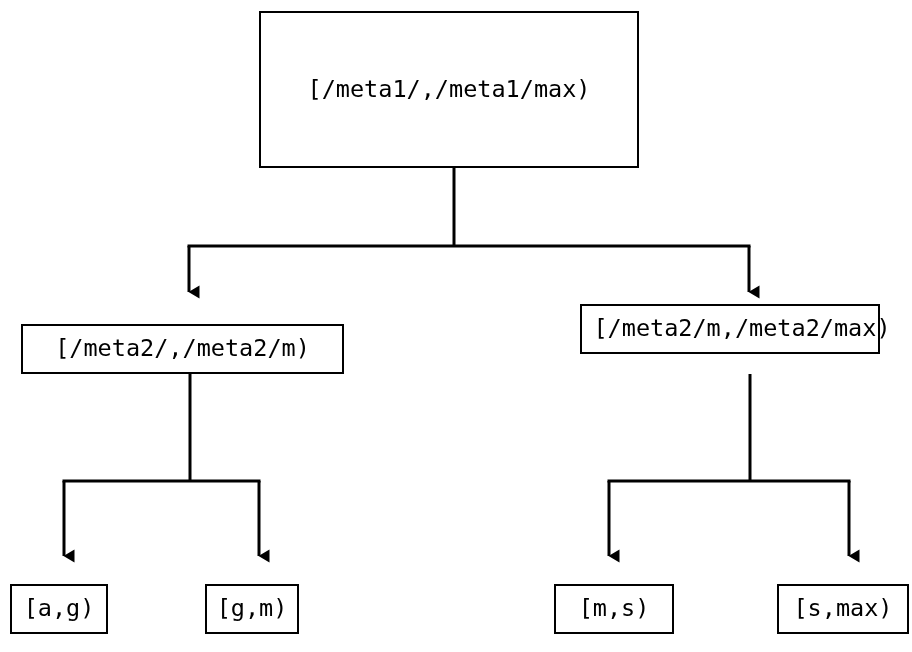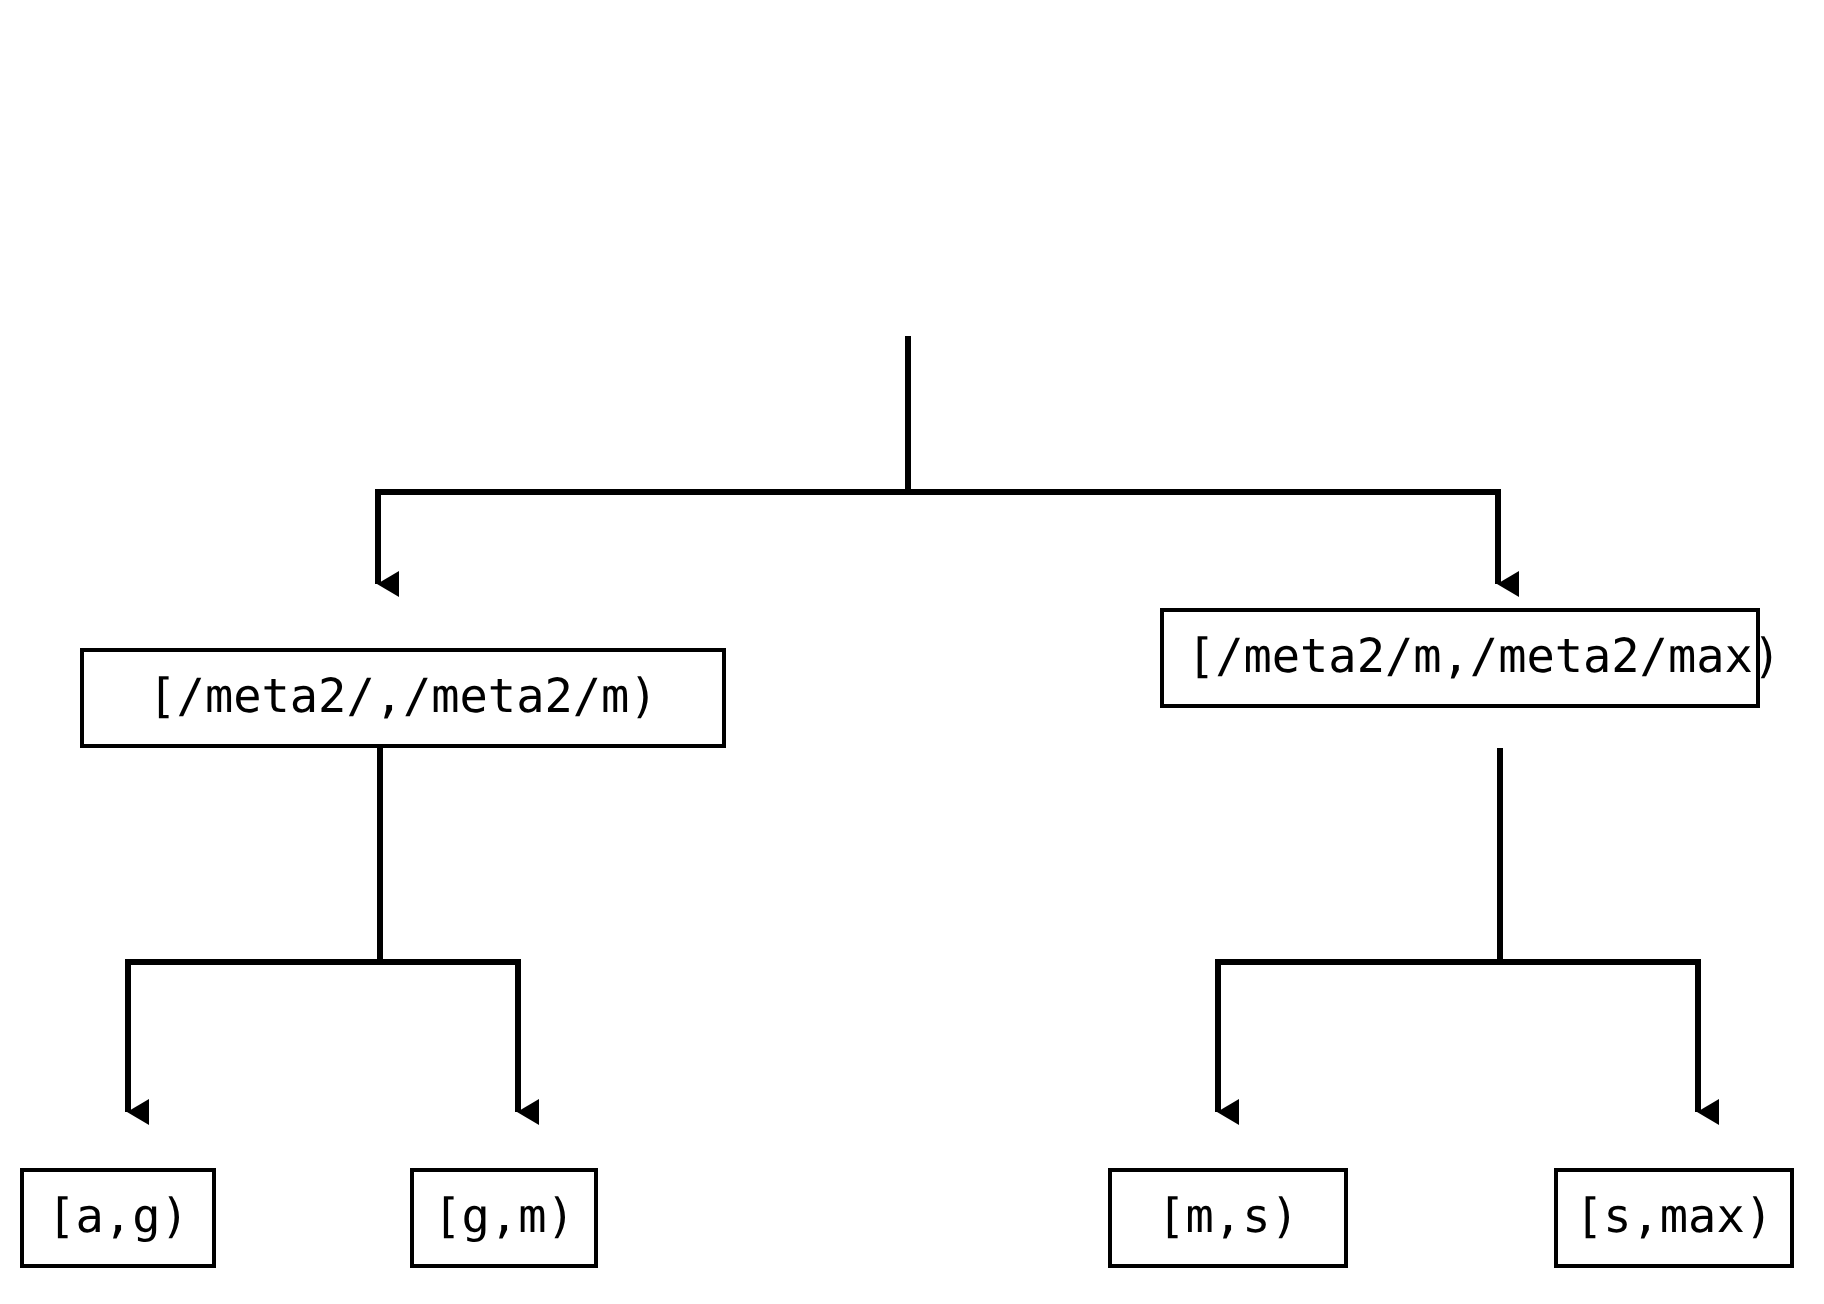--- a/index.html
+++ b/index.html
@@ -52,21 +52,20 @@
     width: 380px;
     height: 157px;
   }
   #node-root .node-label { font-size: 23.5px; }
   
   #node-left-branch {
     left: 21px;
     top: 324px;
     width: 323px;
     height: 50px;
-    margin-left: 19px;
   }
   #node-right-branch {
     left: 580px;
     top: 304px;
     width: 300px;
     height: 50px;
     padding-left: 24px;
   }
   #node-left-branch .node-label,
   #node-right-branch .node-label { font-size: 23.5px; }
@@ -86,21 +85,21 @@
   }
   #node-leaf-ms {
     left: 554px;
     top: 584px;
     width: 120px;
     height: 50px;
   }
   #node-leaf-smax {
     left: 777px;
     top: 584px;
-    width: 120px;
+    width: 132px;
     height: 50px;
   }
   #node-leaf-ag .node-label,
   #node-leaf-gm .node-label,
   #node-leaf-ms .node-label,
   #node-leaf-smax .node-label { font-size: 23.5px; }
 </style>
 </head>
 <body>
 
@@ -128,20 +127,23 @@
     </g>
 
     <g>
       <line x1="750" y1="374" x2="750" y2="481" stroke="#000000" stroke-width="3"></line>
       <line x1="607.5" y1="481" x2="850.5" y2="481" stroke="#000000" stroke-width="3"></line>
       <line x1="609" y1="481" x2="609" y2="556" stroke="#000000" stroke-width="3" marker-end="url(#arrowdown)"></line>
       <line x1="849" y1="481" x2="849" y2="556" stroke="#000000" stroke-width="3" marker-end="url(#arrowdown)"></line>
     </g>
   </svg>
 
+  <div class="node-box" id="node-root">
+    <span class="node-label">[/meta1/,/meta1/max)</span>
+  </div>
 
   <div class="node-box" id="node-left-branch">
     <span class="node-label">[/meta2/,/meta2/m)</span>
   </div>
 
   <div class="node-box" id="node-right-branch">
     <span class="node-label">[/meta2/m,/meta2/max)</span>
   </div>
 
   <div class="node-box" id="node-leaf-ag">

